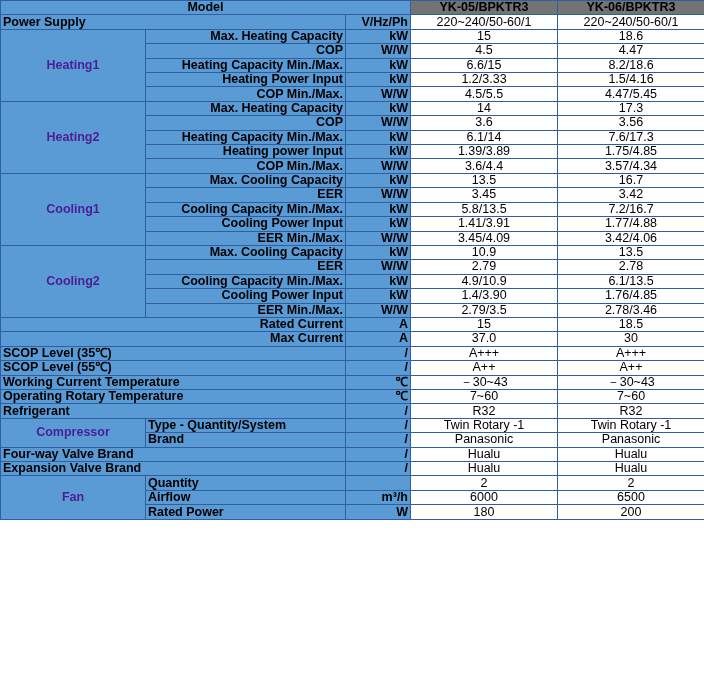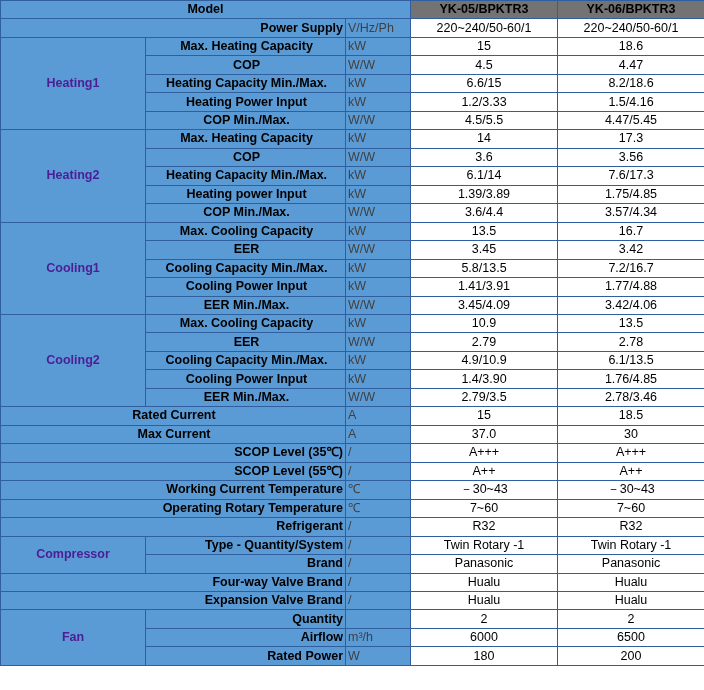--- a/index.html
+++ b/index.html
@@ -10,21 +10,21 @@
   body {
     width: 704px;
     height: 690px;
     font-family: "Liberation Sans", sans-serif;
     overflow: hidden;
   }
   table.spec {
     border-collapse: collapse;
     table-layout: fixed;
     width: 704px;
-    height: 666px;
+    height: 520px;
   }
   table.spec td {
     border: 1px solid #2f5f9e;
     padding: 0 2px;
     font-size: 12.5px;
     line-height: 1.05;
     vertical-align: middle;
     overflow: hidden;
     white-space: nowrap;
   }
@@ -33,22 +33,22 @@
   col.c-item  { width: 200px; }
   col.c-unit  { width: 65px; }
   col.c-val   { width: 147px; }
 
   
   td.lbl {
     background: #5b9bd5;
     color: #000000;
     font-weight: bold;
   }
-  td.lbl.ctr  { text-align: right; }
-  td.lbl.left { text-align: center; padding-left: 4px; margin-top: 13px; }
+  td.lbl.ctr  { text-align: left; }
+  td.lbl.left { text-align: right; padding-left: 4px; margin-top: 13px; }
   td.group {
     background: #5b9bd5;
     color: #4c1d95;
     font-weight: bold;
     text-align: center;
     font-size: 13px;
   }
   
   td.val {
     background: #ffffff;
@@ -67,23 +67,23 @@
   }
   td.model-val {
     background: #737373;
     color: #000000;
     font-weight: bold;
     text-align: center;
     font-size: 14.5px;
   }
   td.unit {
     background: #5b9bd5;
-    color: #404040;
-    font-weight: normal;
-    text-align: left;
+    color: #000000;
+    font-weight: bold;
+    text-align: right;
     font-size: 12.5px;
   }
   td.unit-empty {
     background: #5b9bd5;
   }
 </style>
 </head>
 <body>
 
 <table class="spec">

